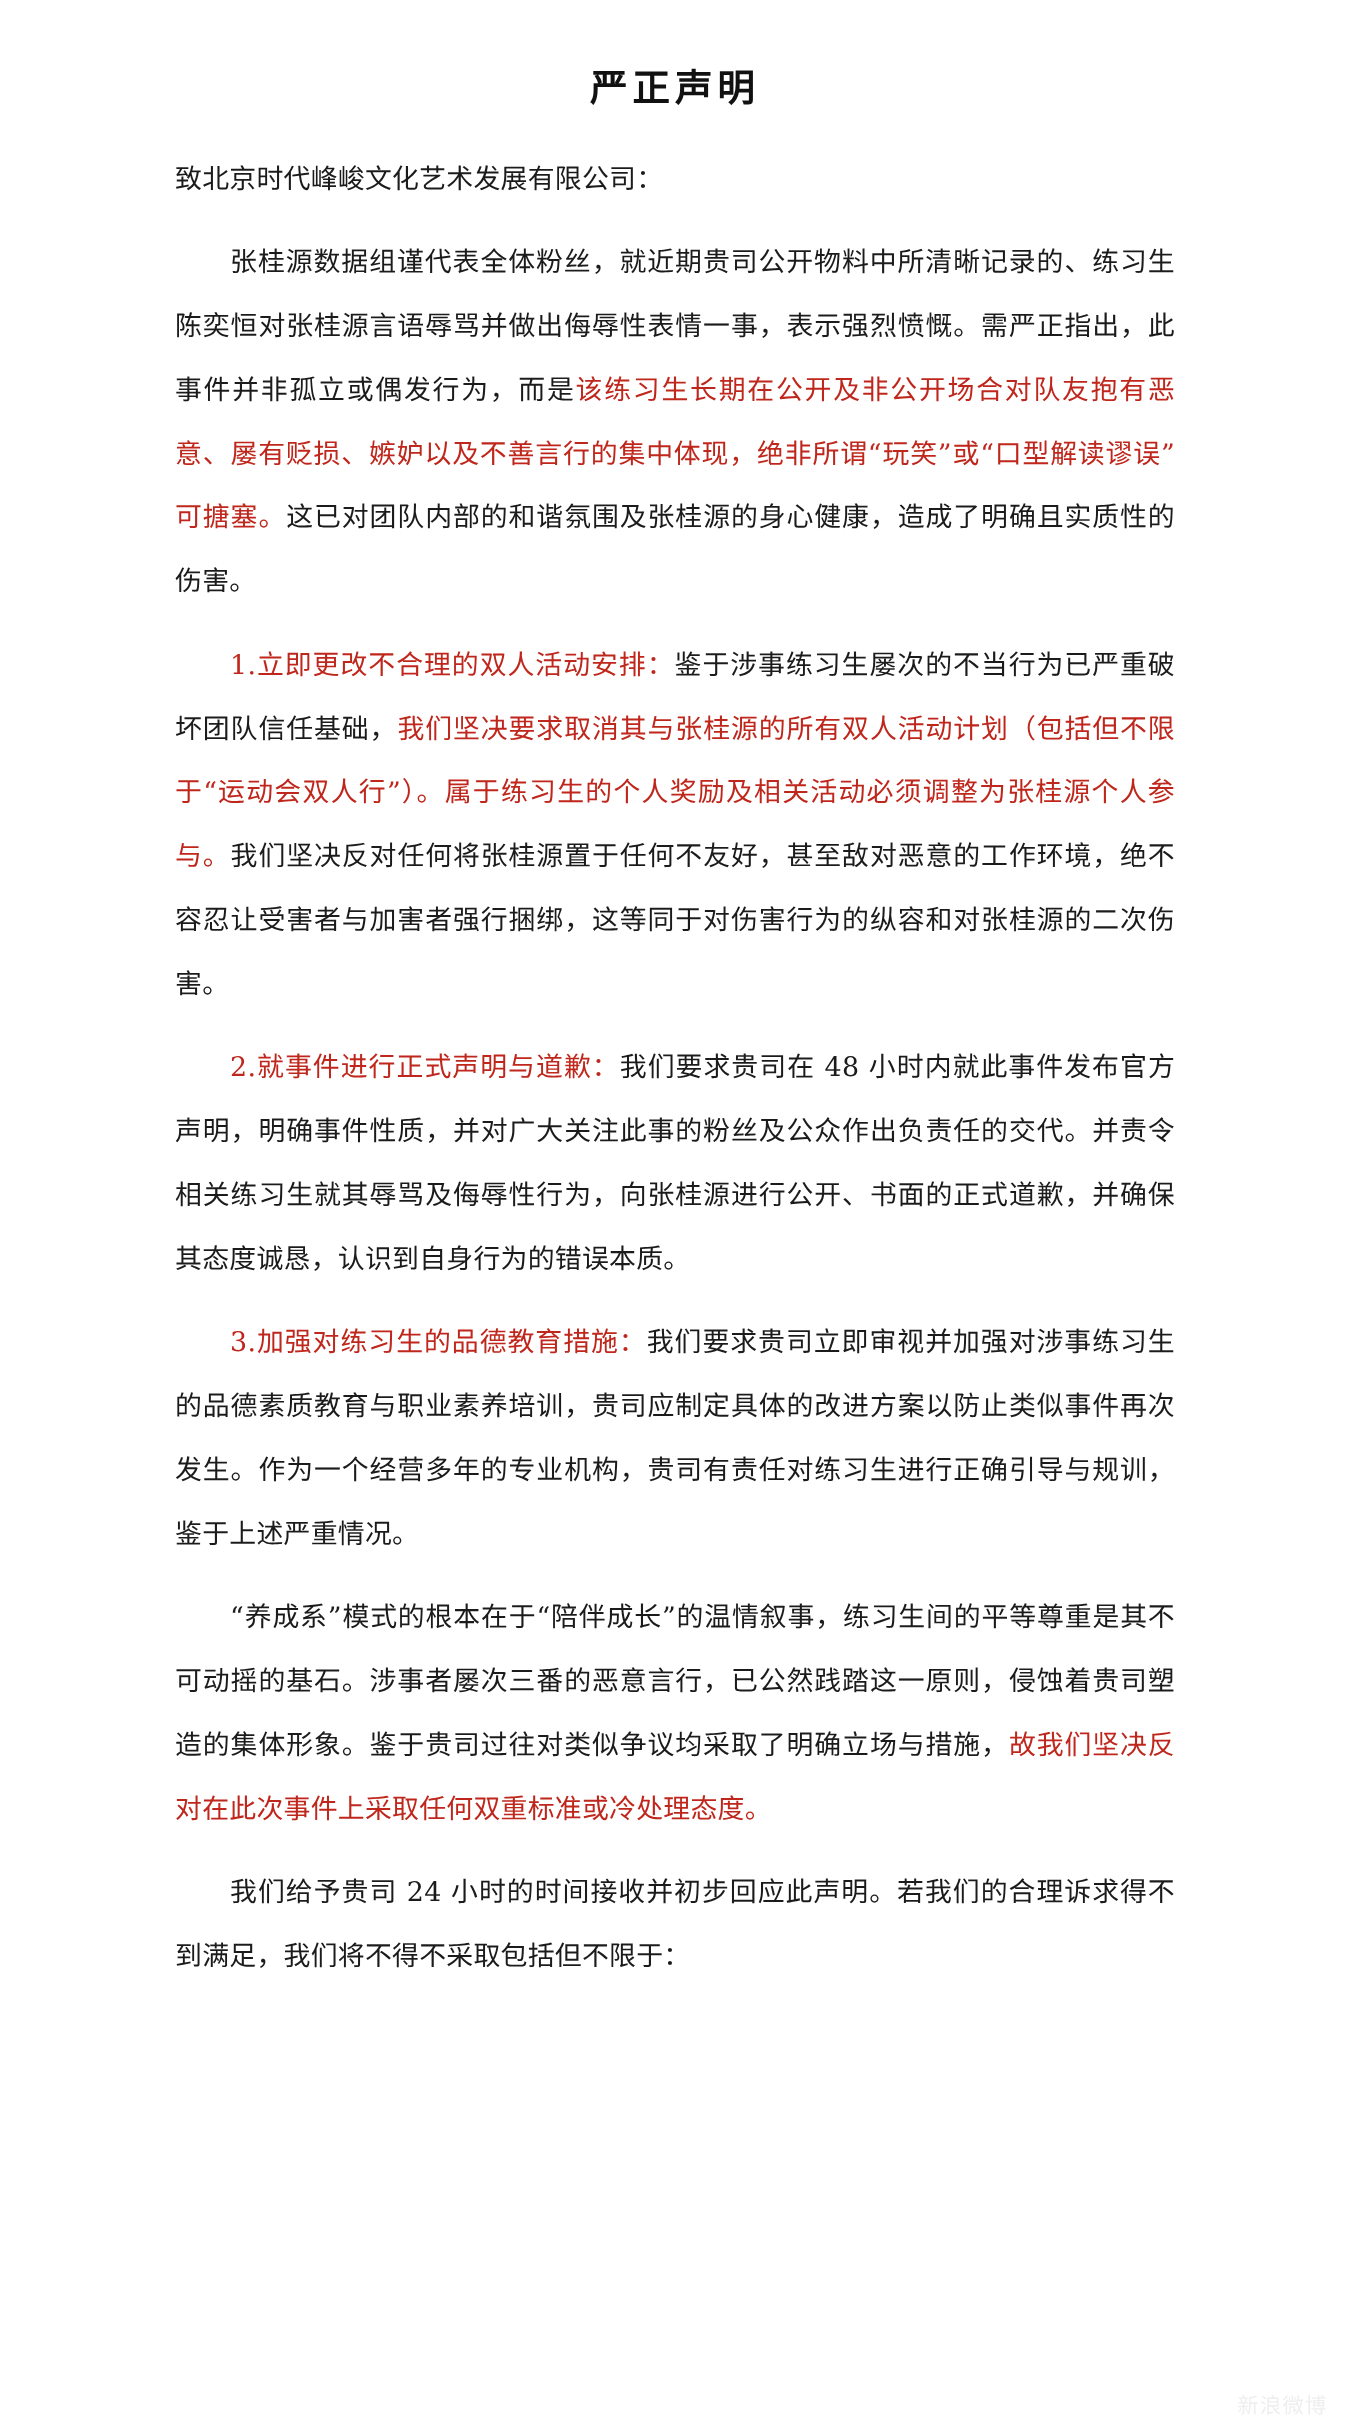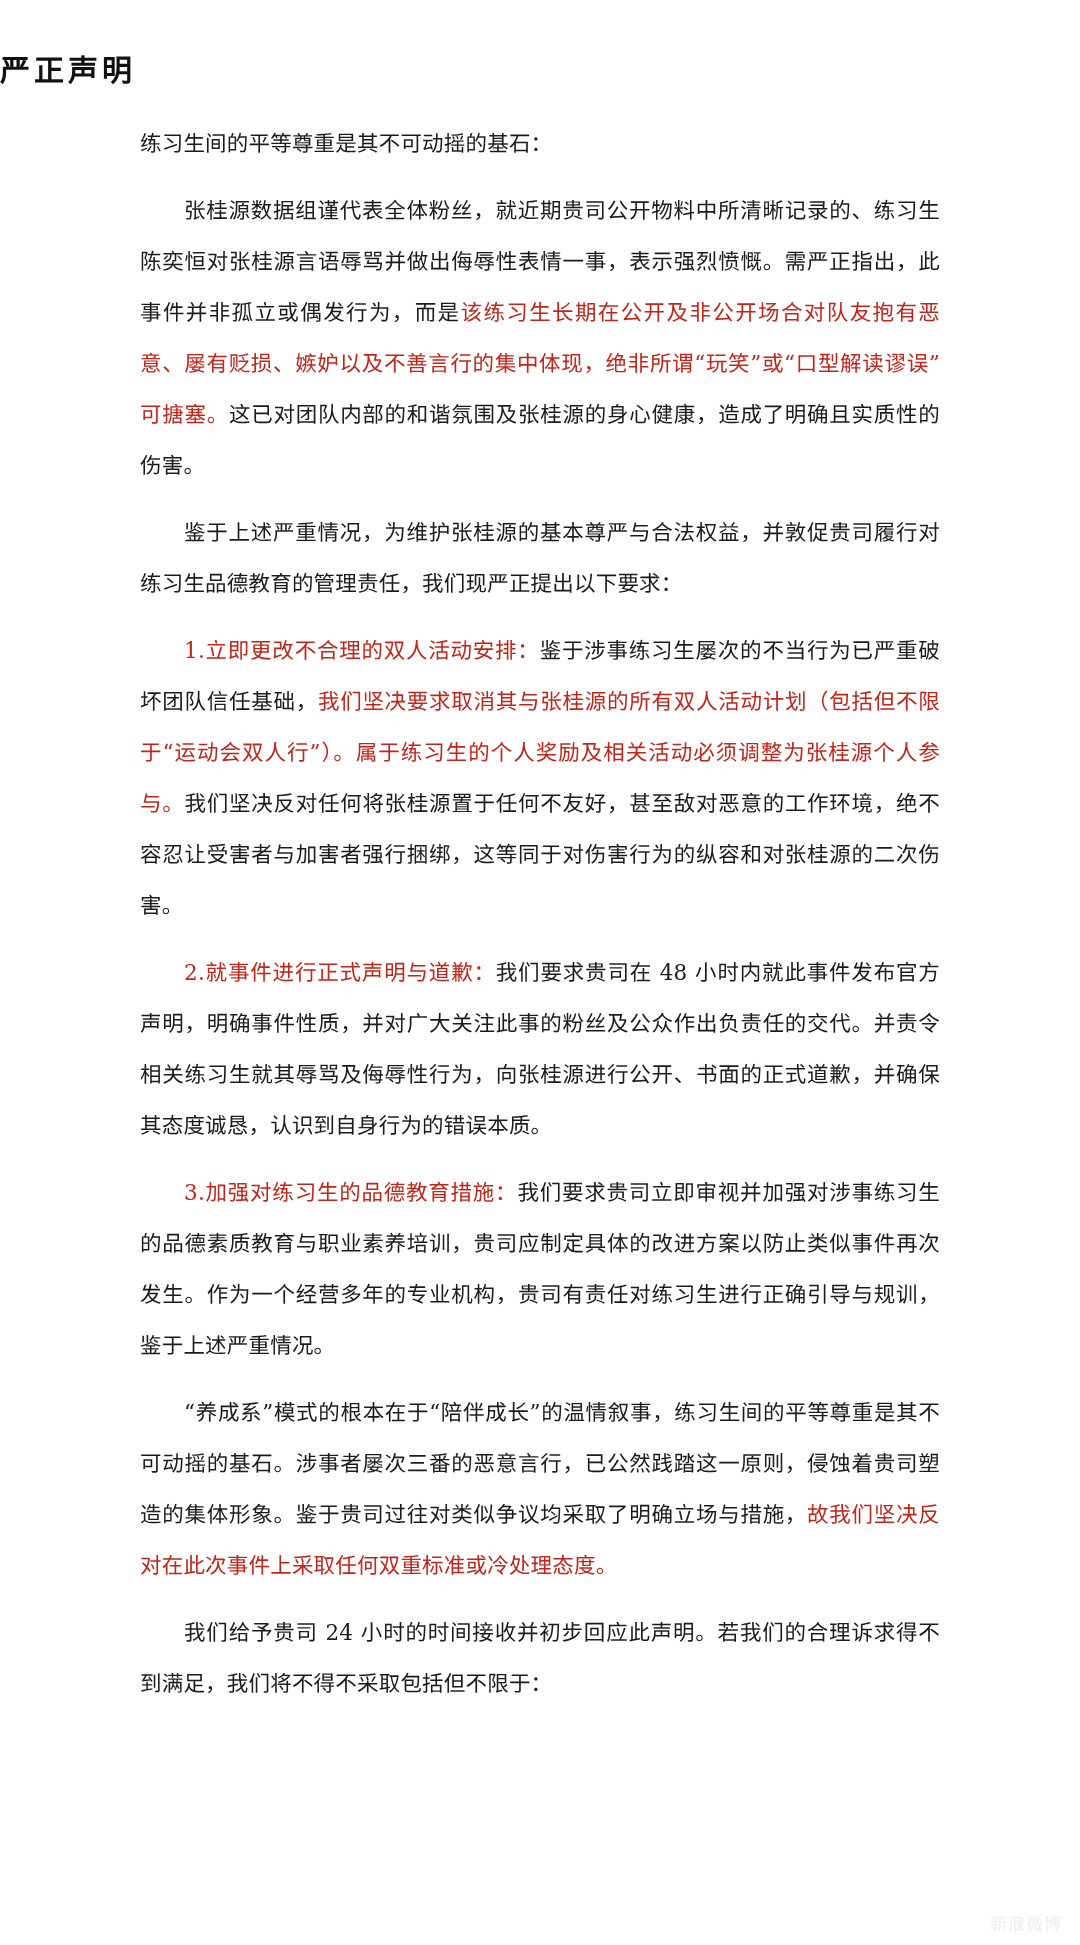--- a/index.html
+++ b/index.html
@@ -18,20 +18,21 @@
   }
 
   .page {
     position: absolute;
     inset: 0;
     padding: 0;
     background: #ffffff;
   }
 
   .doc-title {
+    text-align: center;
     font-size: 30px;
     font-weight: 700;
     letter-spacing: 4px;
     margin: 46px 0 0 0;
     color: #111111;
     font-family: "DejaVu Serif", "Liberation Serif", serif;
   }
 
   .body-area {
     margin: 0 auto;
@@ -75,25 +76,24 @@
 </style>
 </head>
 <body>
 
 <div class="page">
 
   <h1 class="doc-title">严正声明</h1>
 
   <div class="body-area">
 
-    <p class="para">练习生间的平等尊重是其不可动摇的基石：</p>
+    <p class="para">致北京时代峰峻文化艺术发展有限公司：</p>
 
     <div id="paragraphs">
         <p class="para indent spaced"><span>张桂源数据组谨代表全体粉丝，就近期贵司公开物料中所清晰记录的、练习生陈奕恒对张桂源言语辱骂并做出侮辱性表情一事，表示强烈愤慨。需严正指出，此事件并非孤立或偶发行为，而是</span><span class="red">该练习生长期在公开及非公开场合对队友抱有恶意、屡有贬损、嫉妒以及不善言行的集中体现，绝非所谓“玩笑”或“口型解读谬误”可搪塞。</span><span>这已对团队内部的和谐氛围及张桂源的身心健康，造成了明确且实质性的伤害。</span></p>
-        <p class="para indent spaced"><span>鉴于上述严重情况，为维护张桂源的基本尊严与合法权益，并敦促贵司履行对练习生品德教育的管理责任，我们现严正提出以下要求：</span></p>
         <p class="para indent spaced"><span class="red">1.立即更改不合理的双人活动安排：</span><span>鉴于涉事练习生屡次的不当行为已严重破坏团队信任基础，</span><span class="red">我们坚决要求取消其与张桂源的所有双人活动计划（包括但不限于“运动会双人行”）。属于练习生的个人奖励及相关活动必须调整为张桂源个人参与。</span><span>我们坚决反对任何将张桂源置于任何不友好，甚至敌对恶意的工作环境，绝不容忍让受害者与加害者强行捆绑，这等同于对伤害行为的纵容和对张桂源的二次伤害。</span></p>
         <p class="para indent spaced"><span class="red">2.就事件进行正式声明与道歉：</span><span>我们要求贵司在 48 小时内就此事件发布官方声明，明确事件性质，并对广大关注此事的粉丝及公众作出负责任的交代。并责令相关练习生就其辱骂及侮辱性行为，向张桂源进行公开、书面的正式道歉，并确保其态度诚恳，认识到自身行为的错误本质。</span></p>
         <p class="para indent spaced"><span class="red">3.加强对练习生的品德教育措施：</span><span>我们要求贵司立即审视并加强对涉事练习生的品德素质教育与职业素养培训，贵司应制定具体的改进方案以防止类似事件再次发生。作为一个经营多年的专业机构，贵司有责任对练习生进行正确引导与规训，鉴于上述严重情况。</span></p>
         <p class="para indent spaced"><span>“养成系”模式的根本在于“陪伴成长”的温情叙事，练习生间的平等尊重是其不可动摇的基石。涉事者屡次三番的恶意言行，已公然践踏这一原则，侵蚀着贵司塑造的集体形象。鉴于贵司过往对类似争议均采取了明确立场与措施，</span><span class="red">故我们坚决反对在此次事件上采取任何双重标准或冷处理态度。</span></p>
         <p class="para indent spaced"><span>我们给予贵司 24 小时的时间接收并初步回应此声明。若我们的合理诉求得不到满足，我们将不得不采取包括但不限于：</span></p>
       </div>
 
   </div>
 
   <div class="watermark">新浪微博</div>

